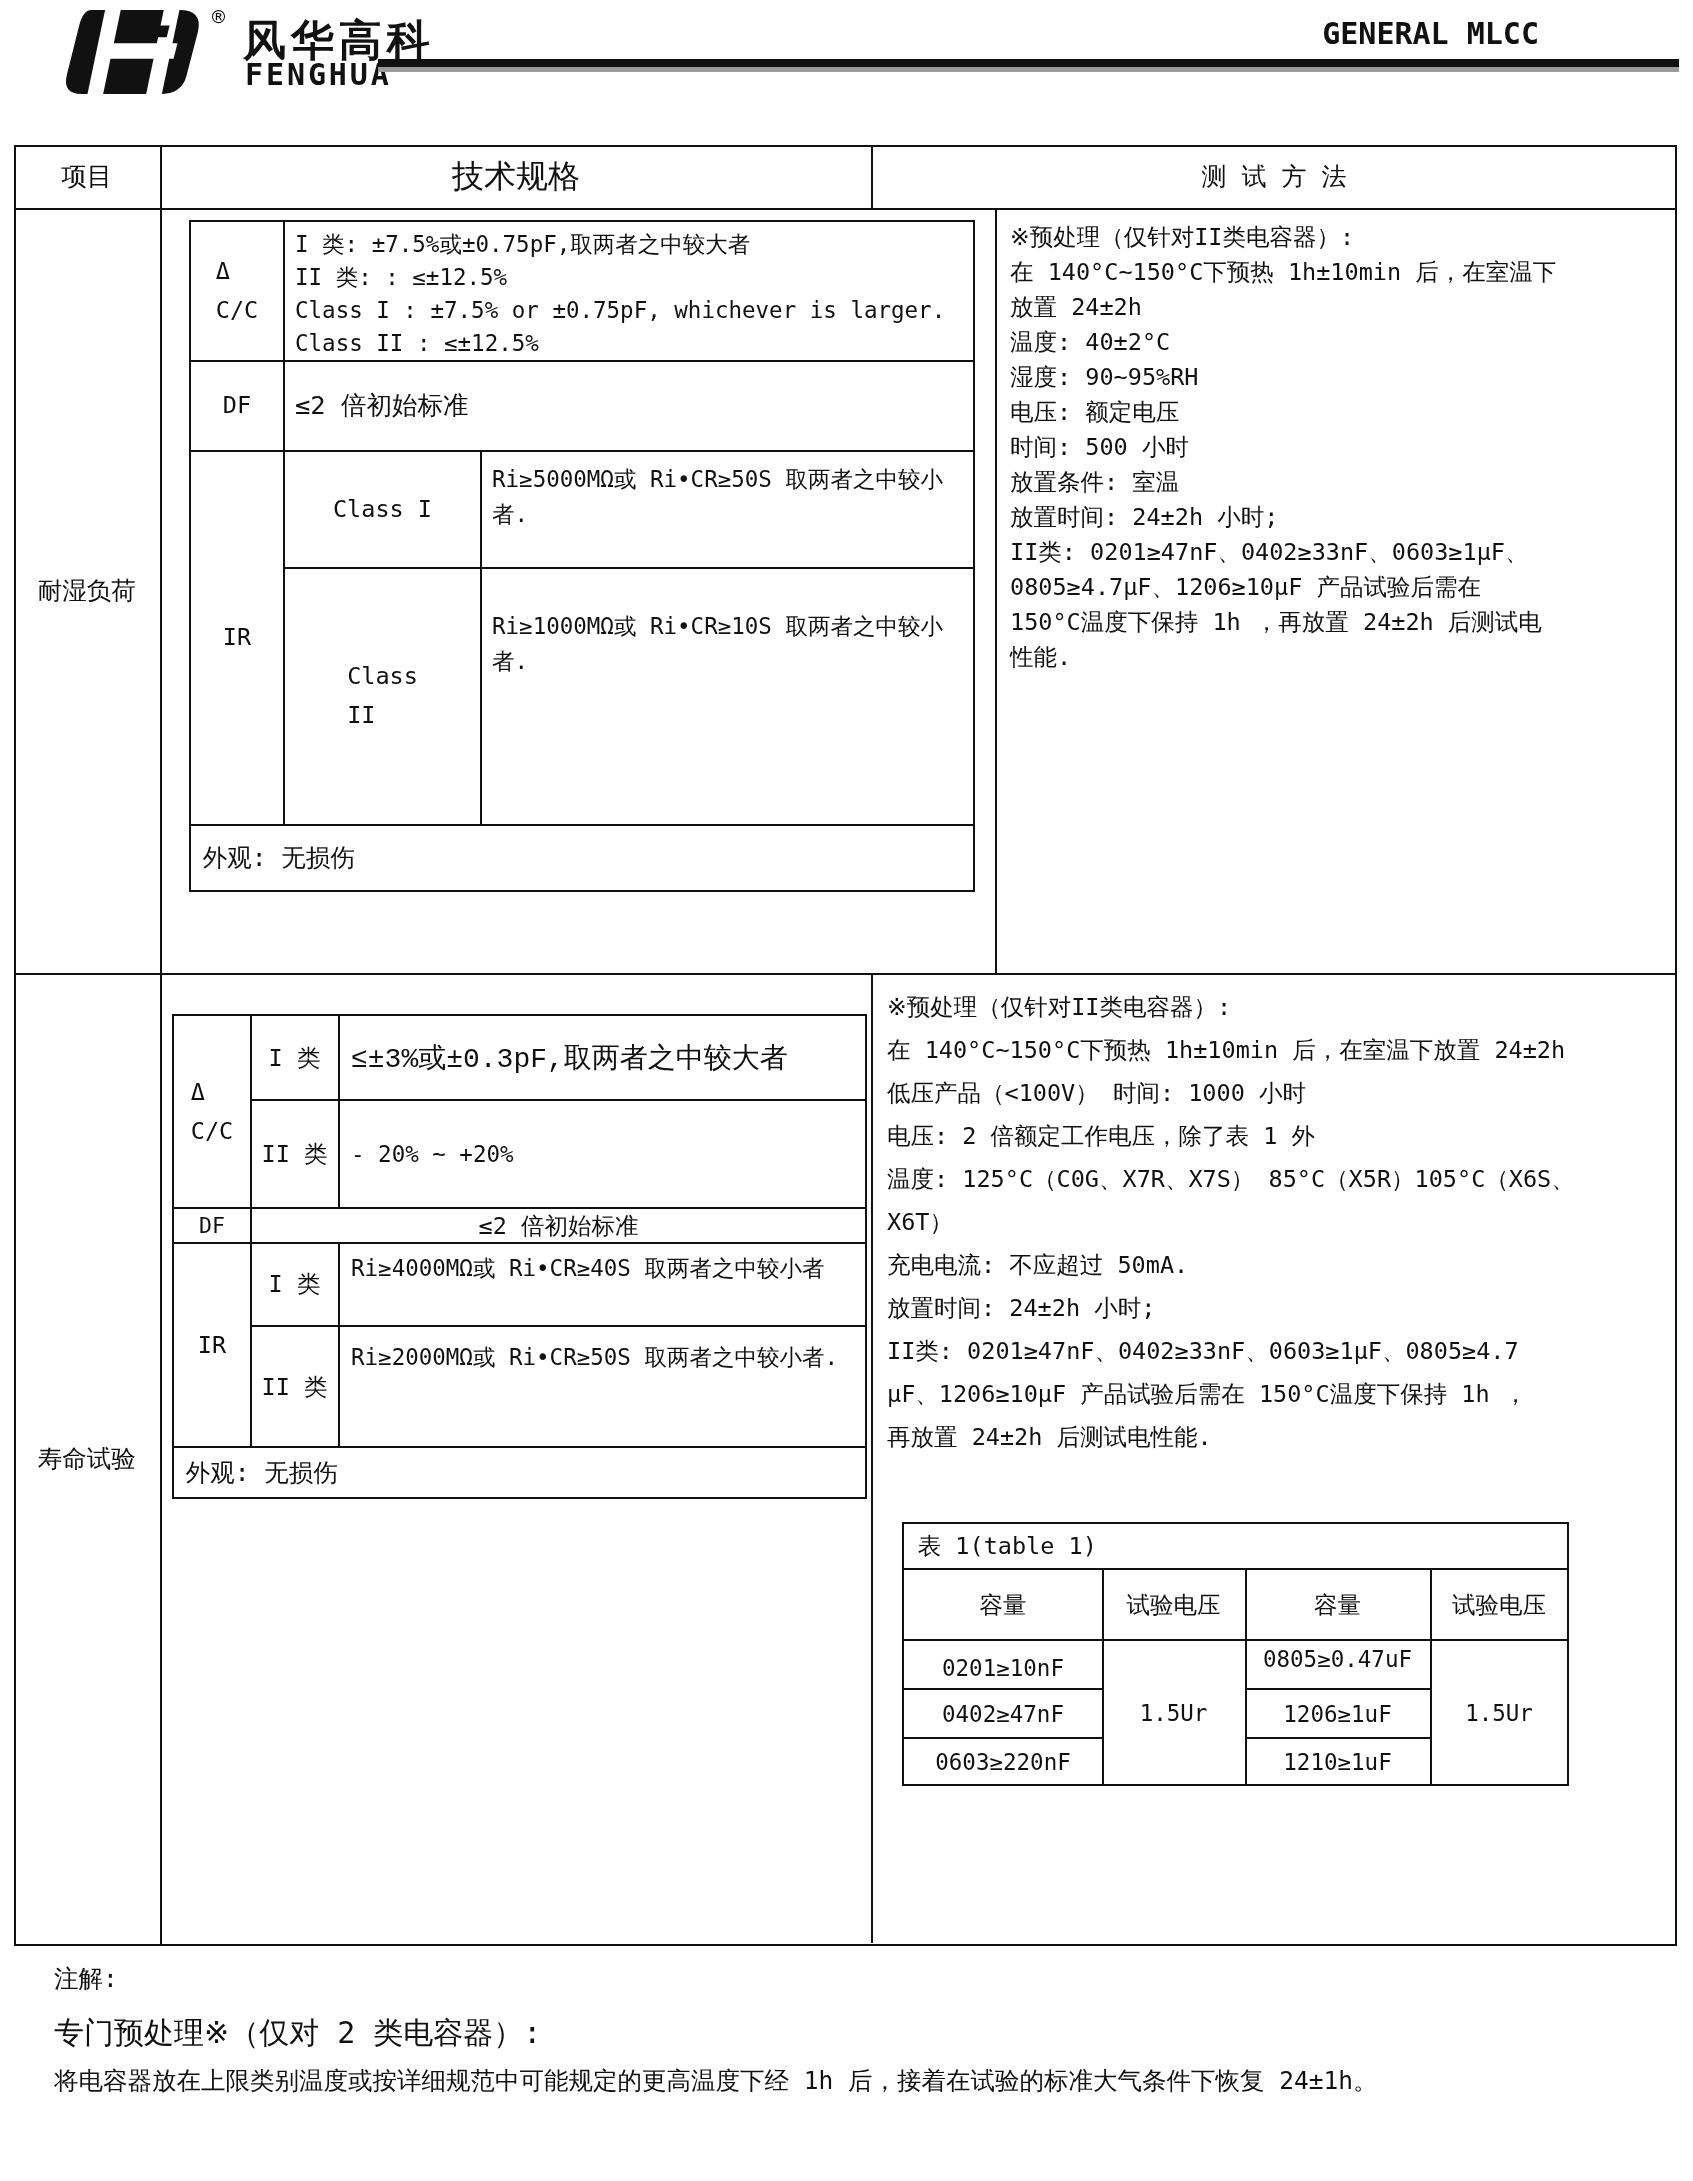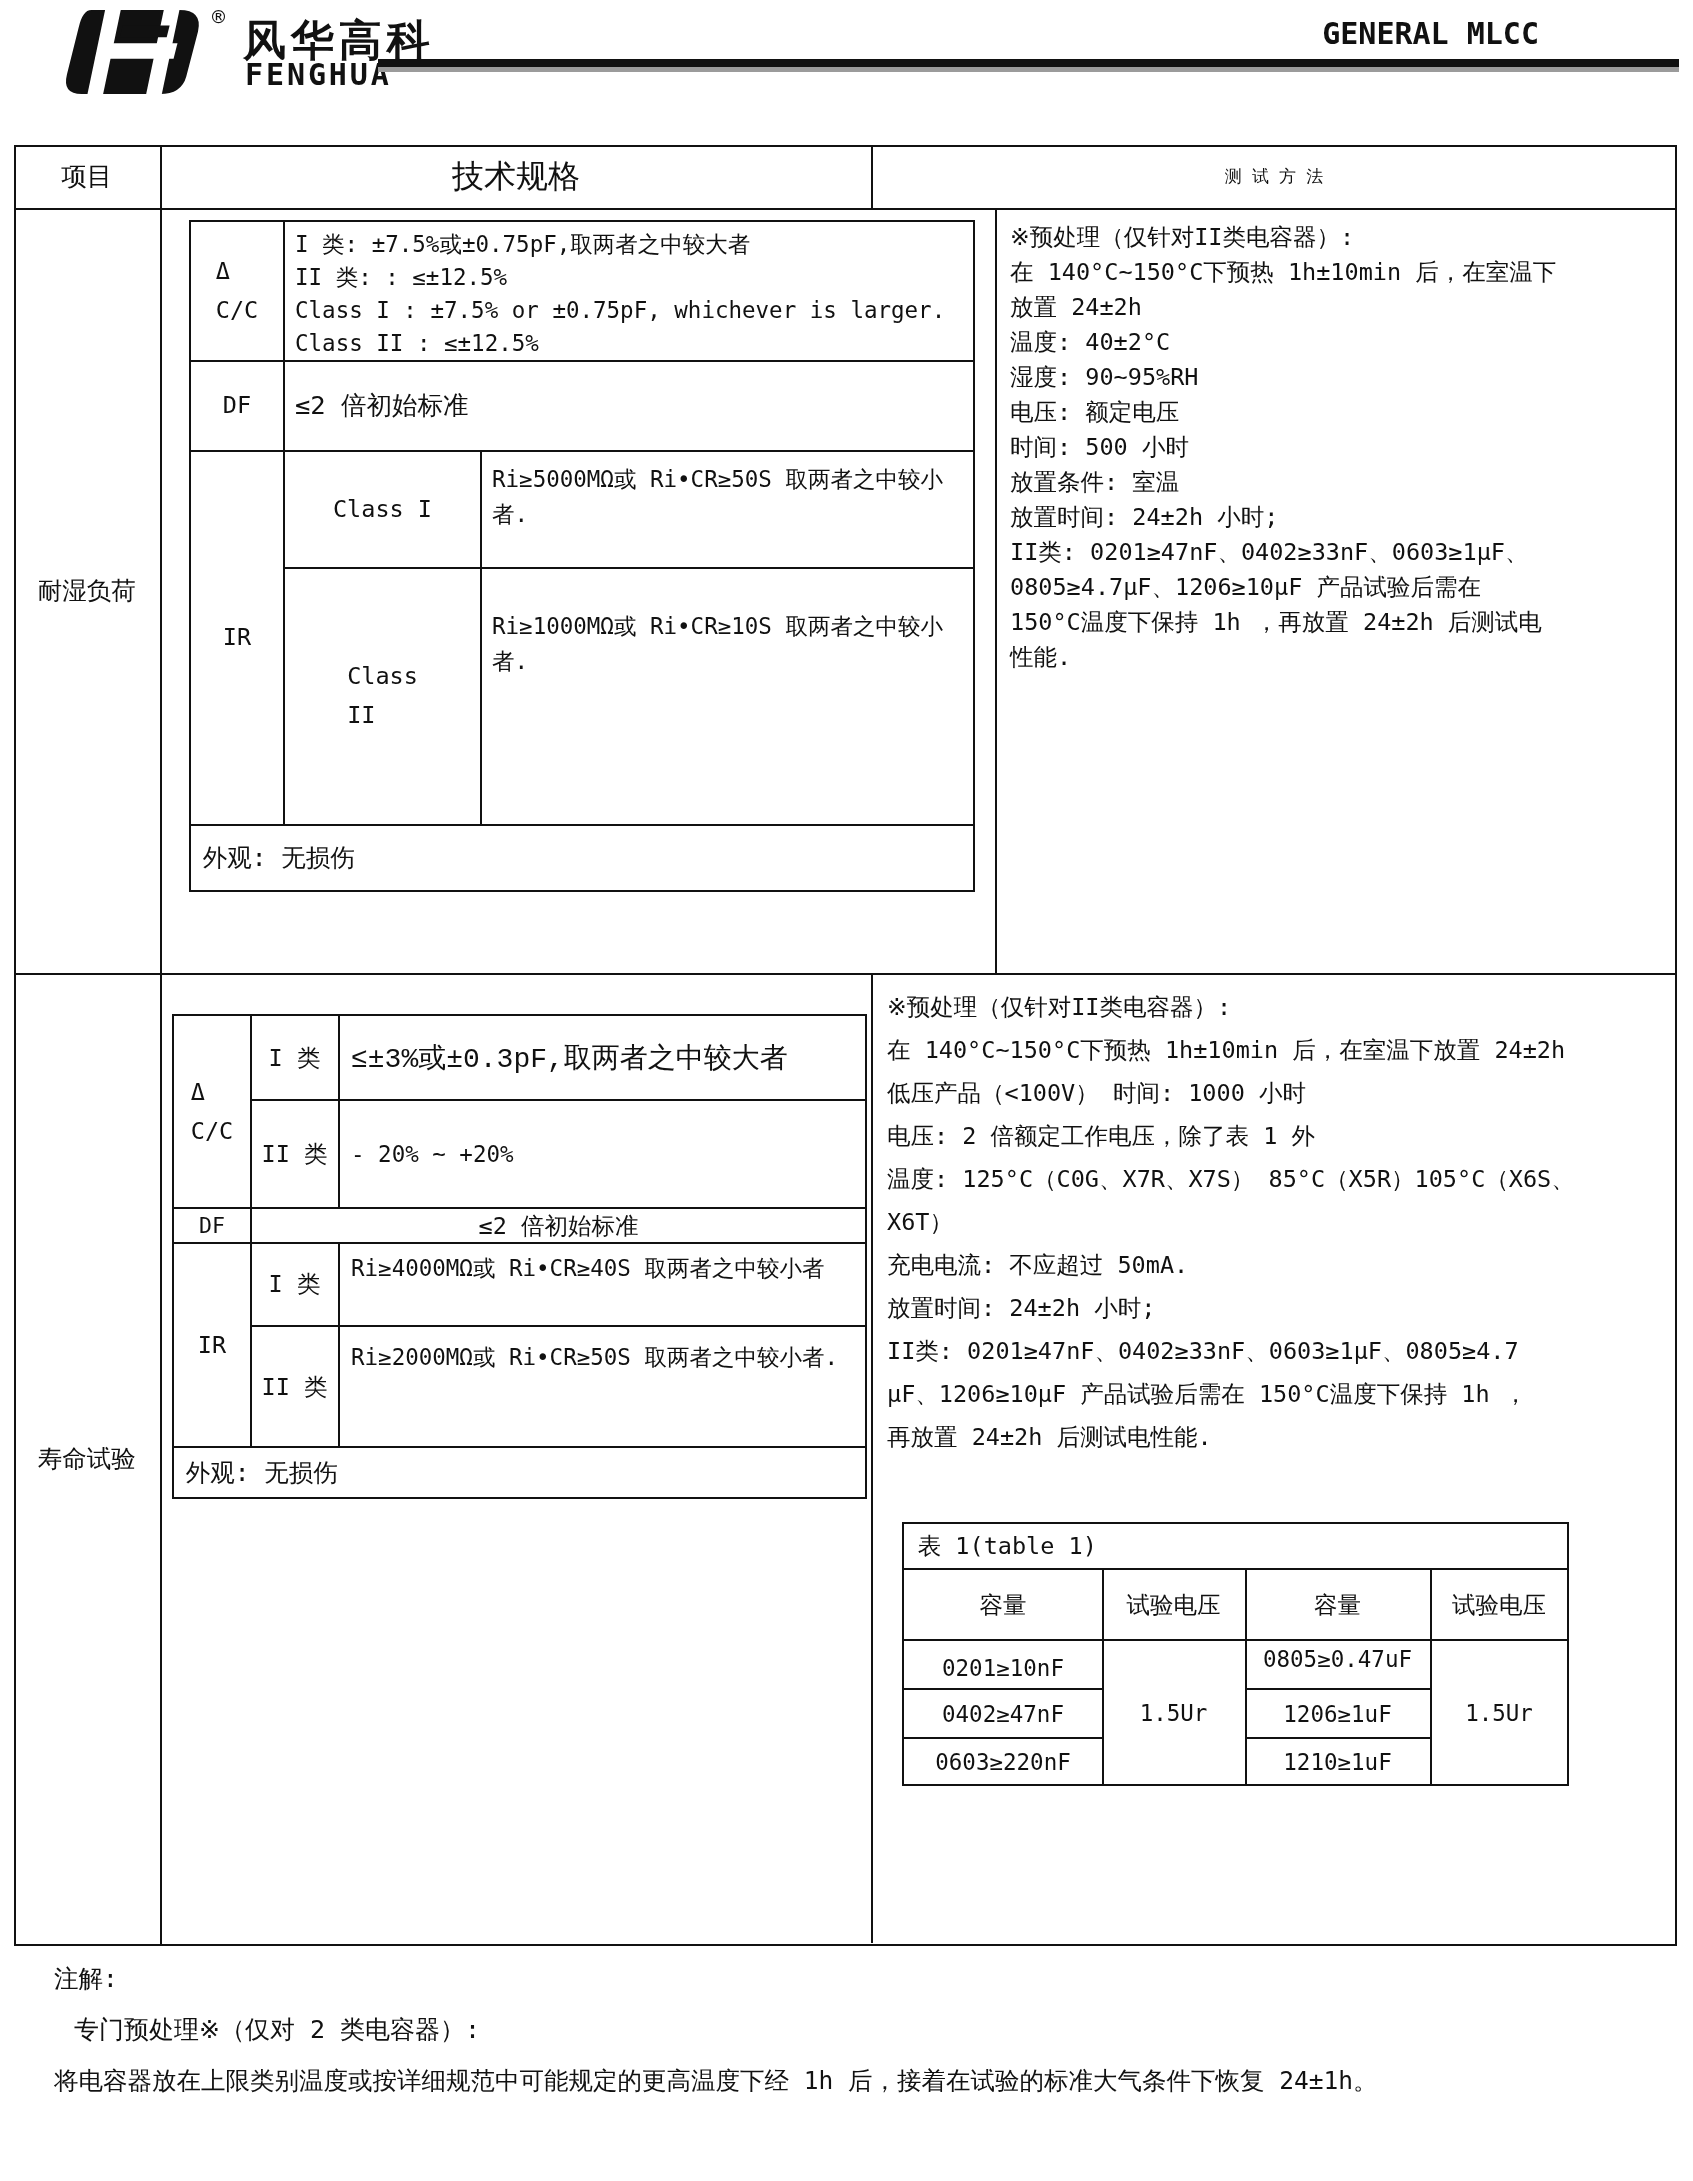--- a/index.html
+++ b/index.html
@@ -42,21 +42,21 @@
 <div class="hl" style="left:13.7px;top:1944px;width:1663px;"></div>
 <div class="vl" style="left:13.7px;top:145px;height:1801px;"></div>
 <div class="vl" style="left:1675px;top:145px;height:1801px;"></div>
 <div class="vl" style="left:160px;top:145px;height:1799px;"></div>
 <div class="vl" style="left:871px;top:145px;height:63px;"></div>
 <div class="vl" style="left:995px;top:208px;height:765px;"></div>
 <div class="vl" style="left:871px;top:973px;height:970px;"></div>
 
 <div class="cell" style="left:13.7px;top:145px;width:146px;height:63px;font-size:25.5px;">项目</div>
 <div class="cell" style="left:160px;top:145px;width:712px;height:63px;font-size:32px;">技术规格</div>
-<div class="cell" style="left:871px;top:145px;width:806px;height:63px;font-size:17px;">测 试 方 法</div>
+<div class="cell" style="left:871px;top:145px;width:806px;height:63px;font-size:25px;">测 试 方 法</div>
 
 <div class="cell" style="left:13.7px;top:208px;width:146px;height:765px;font-size:24.5px;">耐湿负荷</div>
 <div class="cell" style="left:13.7px;top:973px;width:146px;height:970px;font-size:24.5px;">寿命试验</div>
 
 <div class="box" style="left:189px;top:220px;width:786px;height:672px;">
   <div class="vl" style="left:92px;top:0;height:604px;"></div>
   <div class="vl" style="left:289px;top:228px;height:375px;"></div>
   <div class="hl" style="left:0;top:138px;width:782px;"></div>
   <div class="hl" style="left:0;top:228px;width:782px;"></div>
   <div class="hl" style="left:92px;top:345px;width:690px;"></div>
@@ -162,15 +162,15 @@
   <div class="cell" style="left:200px;top:117px;width:139px;height:143px;font-size:22.5px;">1.5Ur</div>
 
   <div class="cell" style="left:343px;top:117px;width:181px;height:35px;font-size:22.5px;">0805≥0.47uF</div>
   <div class="cell" style="left:343px;top:166px;width:181px;height:47px;font-size:22.5px;">1206≥1uF</div>
   <div class="cell" style="left:343px;top:215px;width:181px;height:45px;font-size:22.5px;">1210≥1uF</div>
 
   <div class="cell" style="left:528px;top:117px;width:134px;height:143px;font-size:22.5px;">1.5Ur</div>
 </div>
 
 <div class="abs" style="left:54px;top:1962px;font-size:24.5px;">注解:</div>
-<div class="abs" style="left:54px;top:2013px;font-size:25px;margin-left:20px;">专门预处理※（仅对 2 类电容器）:</div>
+<div class="abs" style="left:54px;top:2013px;font-size:30px;">专门预处理※（仅对 2 类电容器）:</div>
 <div class="abs" style="left:54px;top:2064px;width:1607px;font-size:24.5px;">将电容器放在上限类别温度或按详细规范中可能规定的更高温度下经 1h 后，接着在试验的标准大气条件下恢复 24±1h。</div>
 
 
 </body></html>

